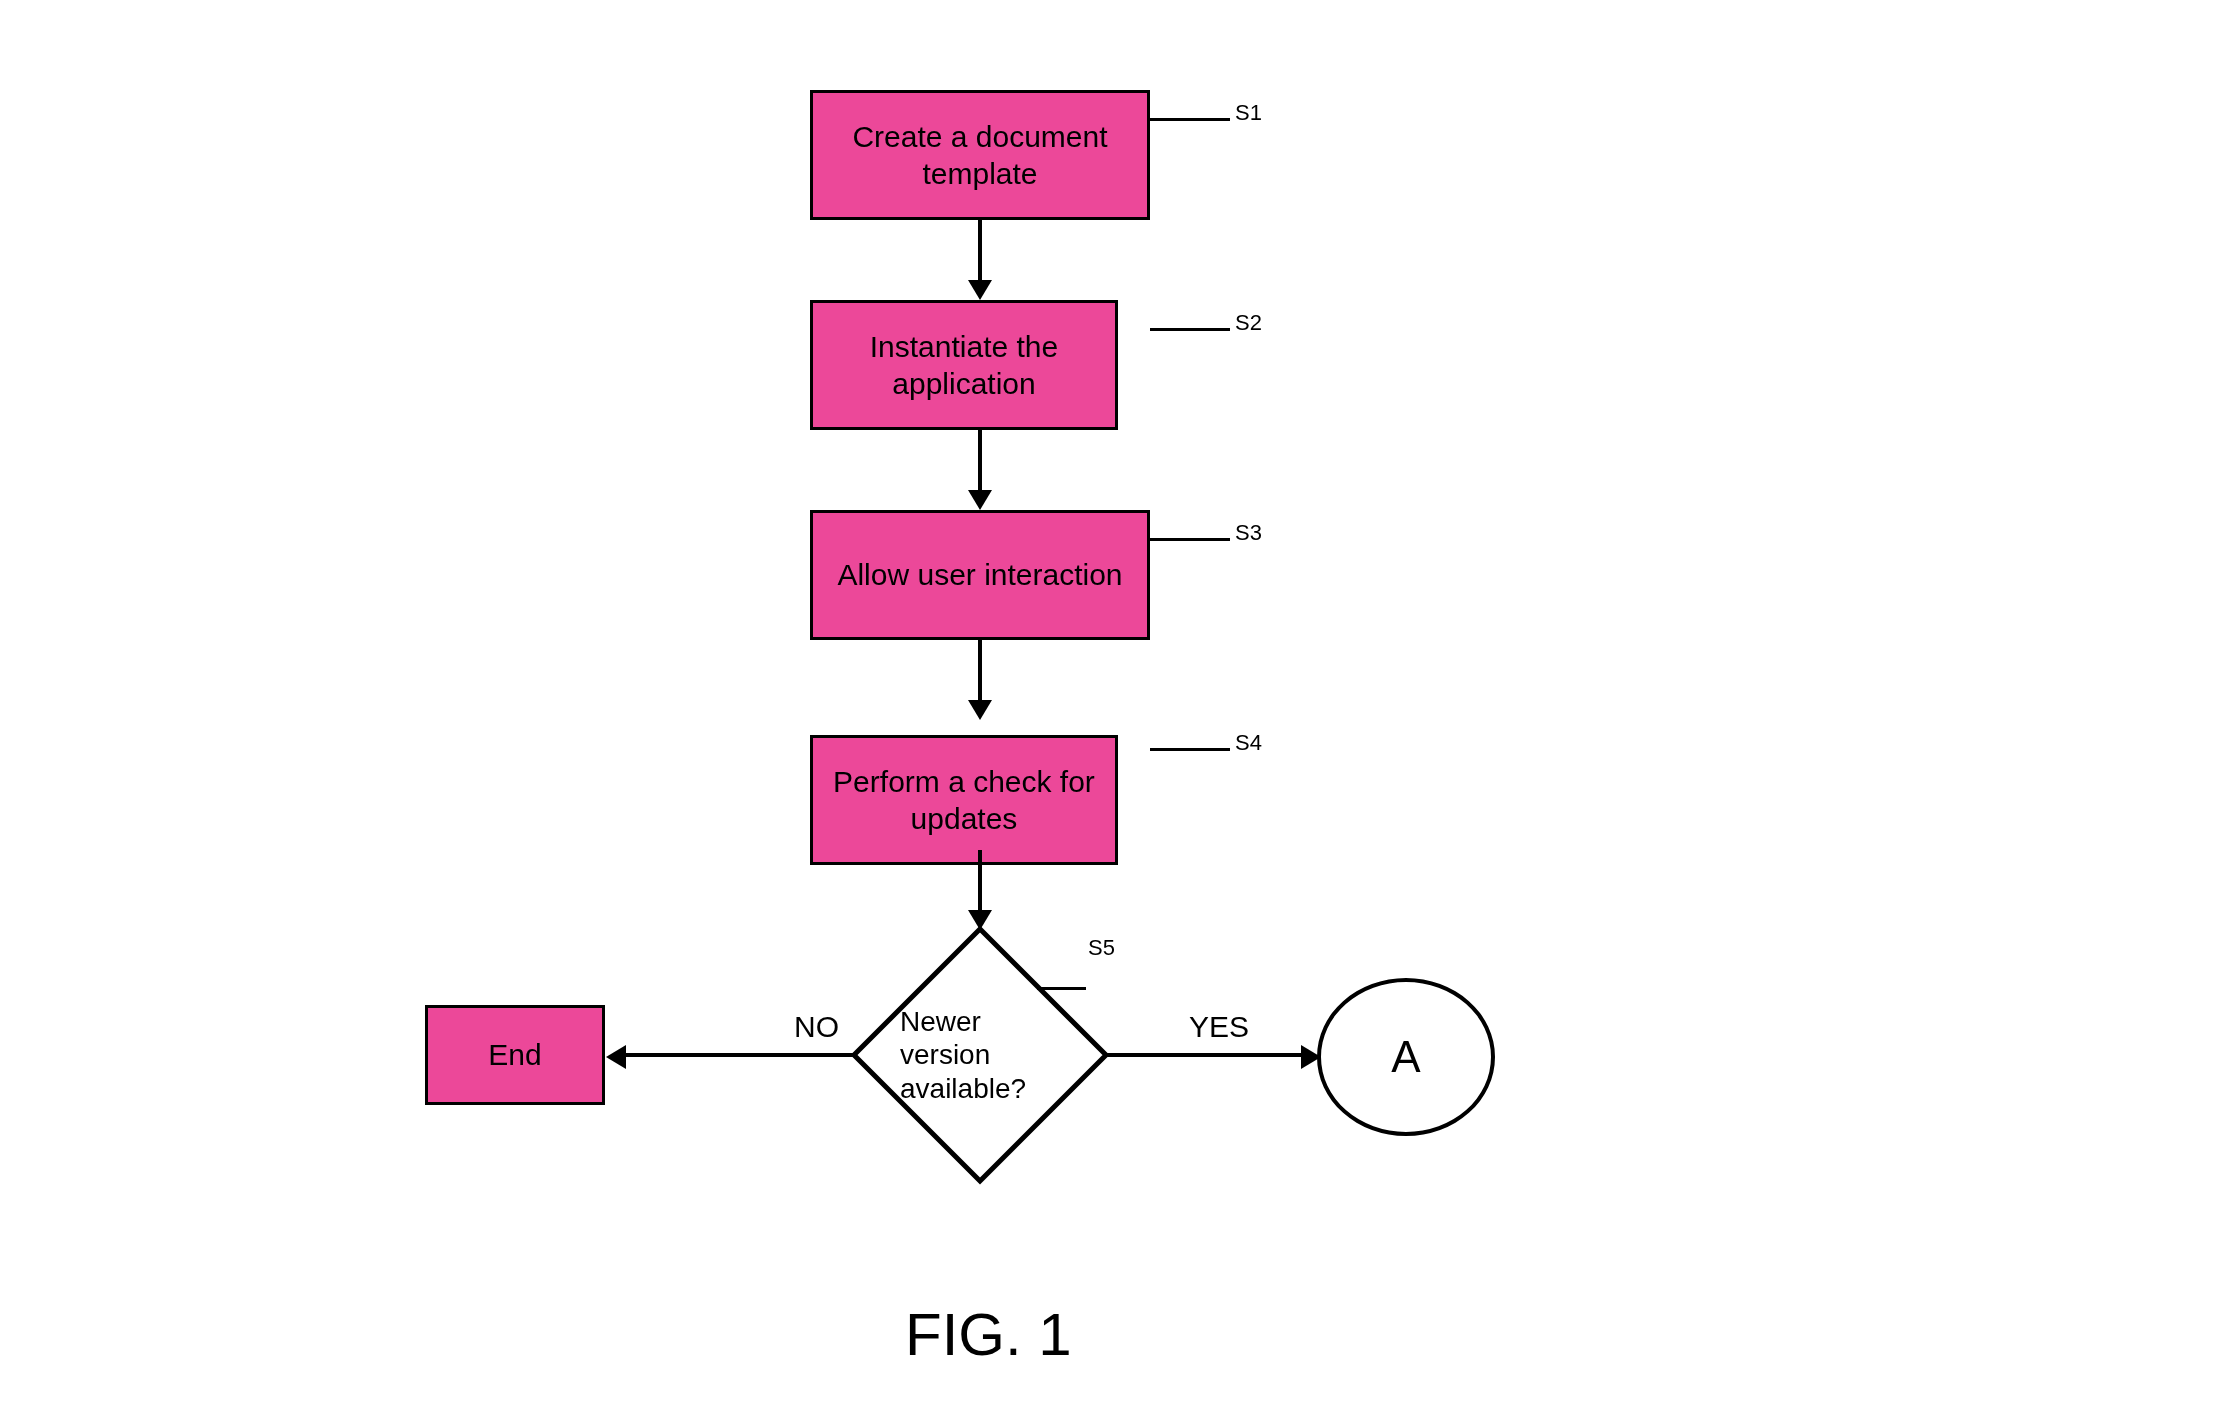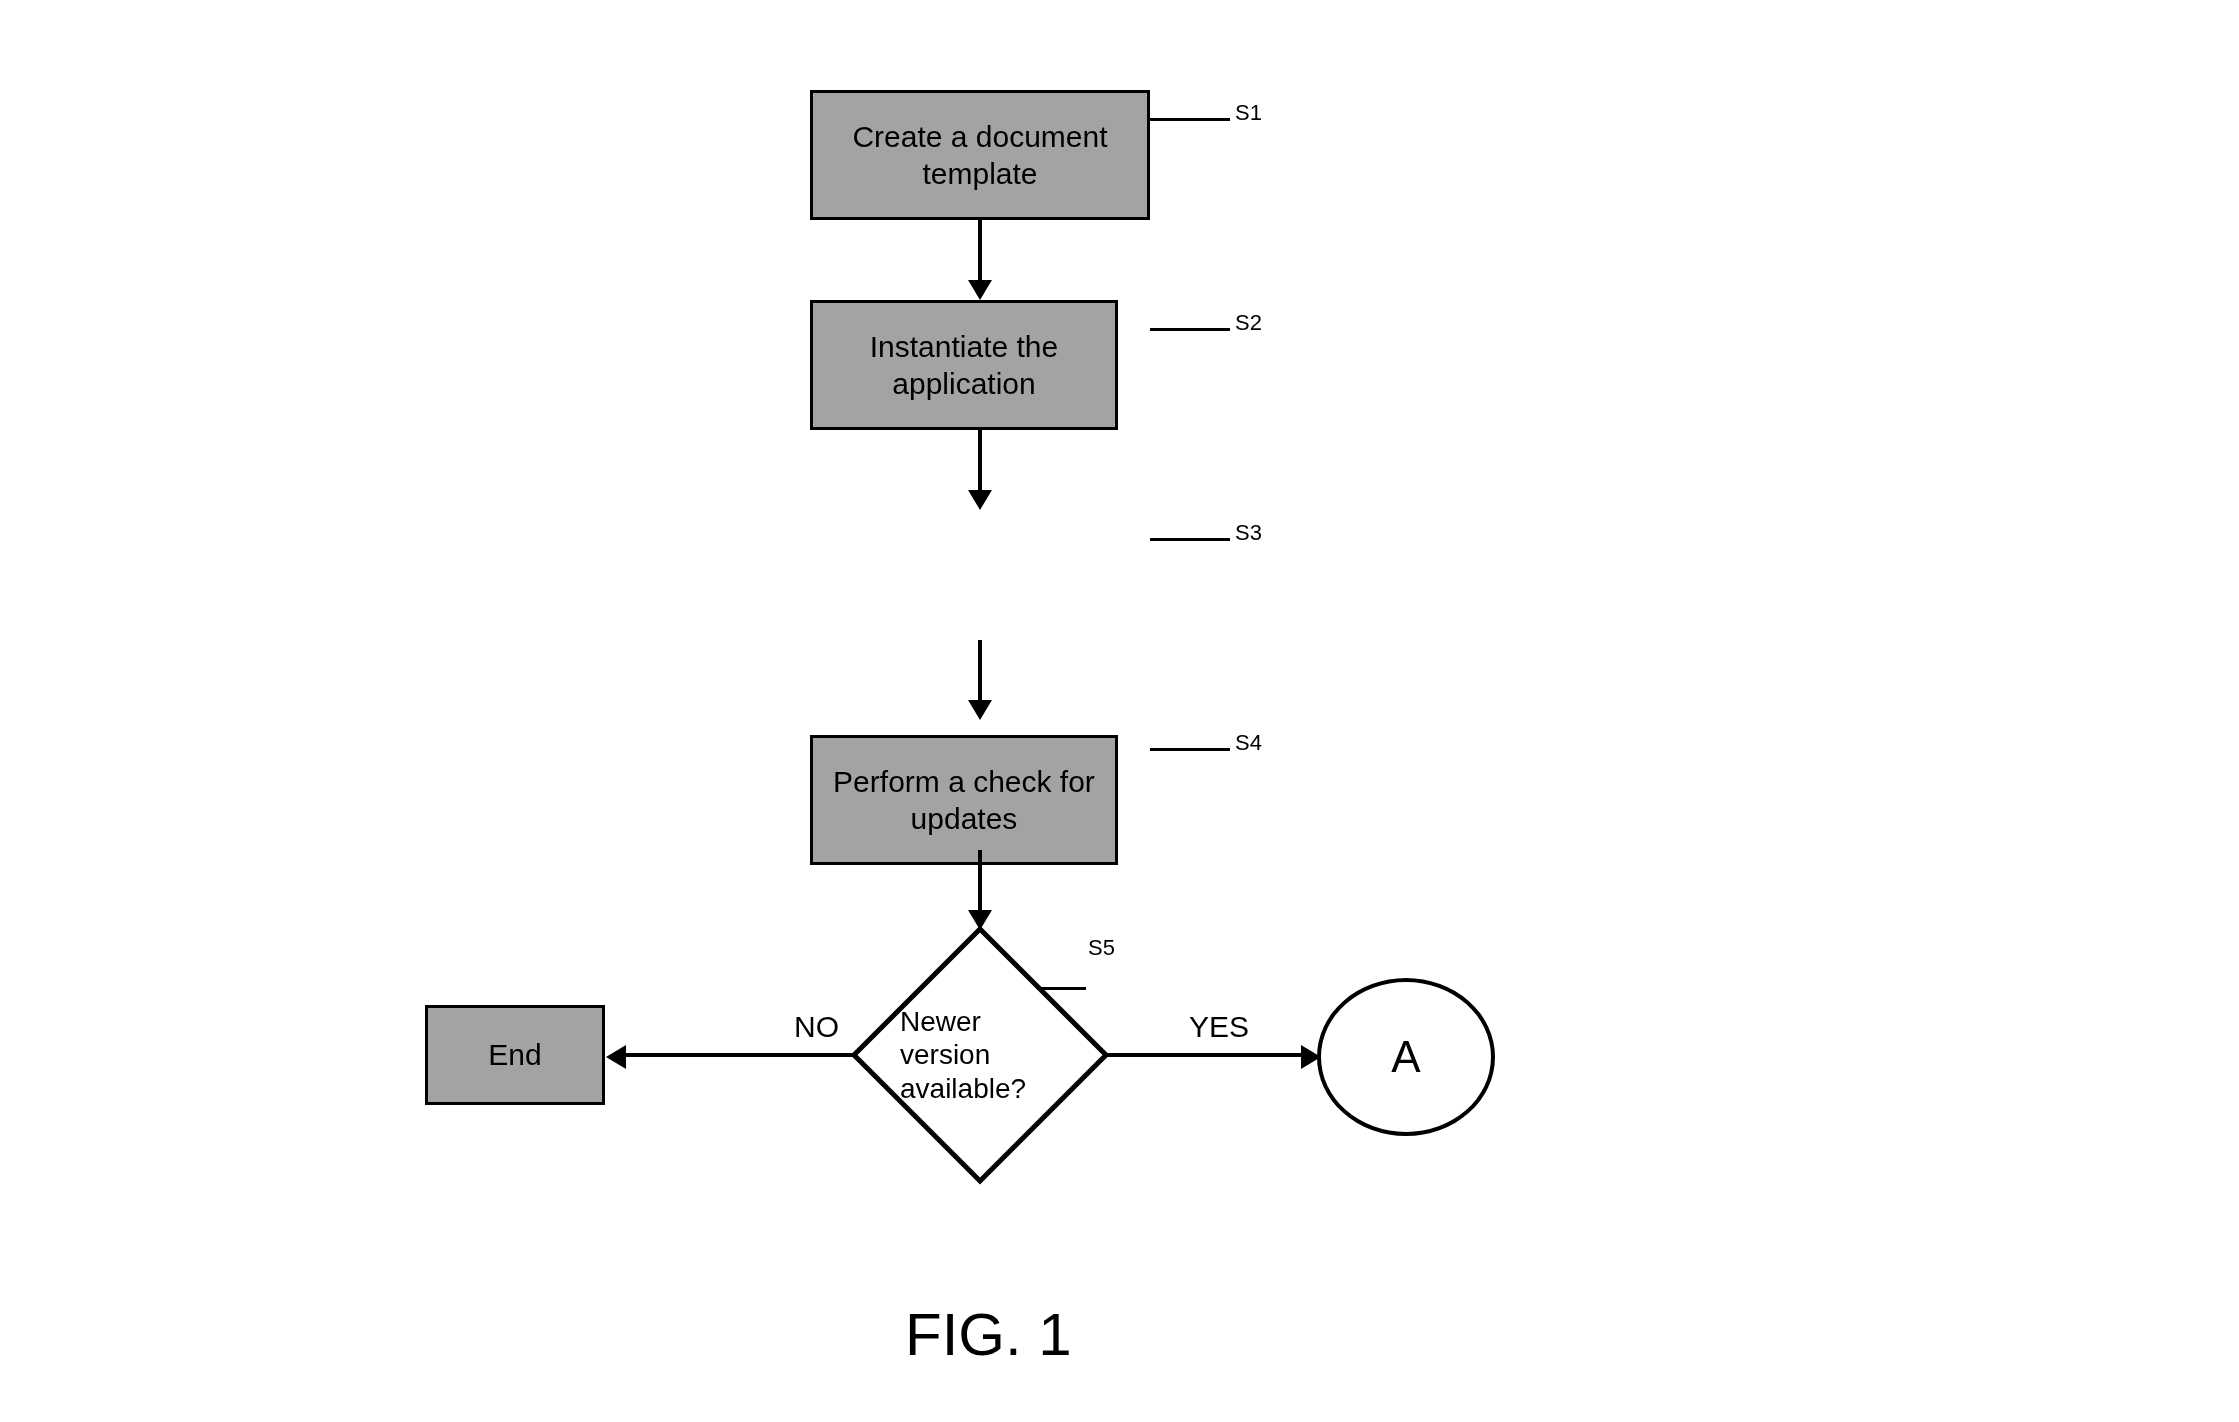--- a/index.html
+++ b/index.html
@@ -18,21 +18,21 @@
   }
   .node-box {
     position: absolute;
     border: 3px solid #000;
     display: flex;
     align-items: center;
     justify-content: center;
     text-align: center;
     font-size: 30px;
     line-height: 1.25;
-    background: #a3a3a3;
+    background: #ec4899;
     box-sizing: border-box;
     padding: 8px 12px;
   }
   .step-label {
     position: absolute;
     font-size: 22px;
     font-weight: 400;
   }
   .caption {
     position: absolute;
@@ -121,20 +121,23 @@
 
   <div class="node-box" style="left:810px; top:300px; width:308px; height:130px;">
     <span>Instantiate the application</span>
   </div>
   <div class="step-label" style="left:1235px; top:310px;">S2</div>
   <div class="arrow-line" style="left:1150px; top:328px; width:80px; height:3px;"></div>
 
   <div class="arrow-line" style="left:978px; top:430px; width:4px; height:60px;"></div>
   <div class="arrow-head-down" style="left:968px; top:490px;"></div>
 
+  <div class="node-box" style="left:810px; top:510px; width:340px; height:130px;">
+    <span>Allow user interaction</span>
+  </div>
   <div class="step-label" style="left:1235px; top:520px;">S3</div>
   <div class="arrow-line" style="left:1150px; top:538px; width:80px; height:3px;"></div>
 
   <div class="arrow-line" style="left:978px; top:640px; width:4px; height:60px;"></div>
   <div class="arrow-head-down" style="left:968px; top:700px;"></div>
 
   <div class="node-box" style="left:810px; top:735px; width:308px; height:130px;">
     <span>Perform a check for updates</span>
   </div>
   <div class="step-label" style="left:1235px; top:730px;">S4</div>

